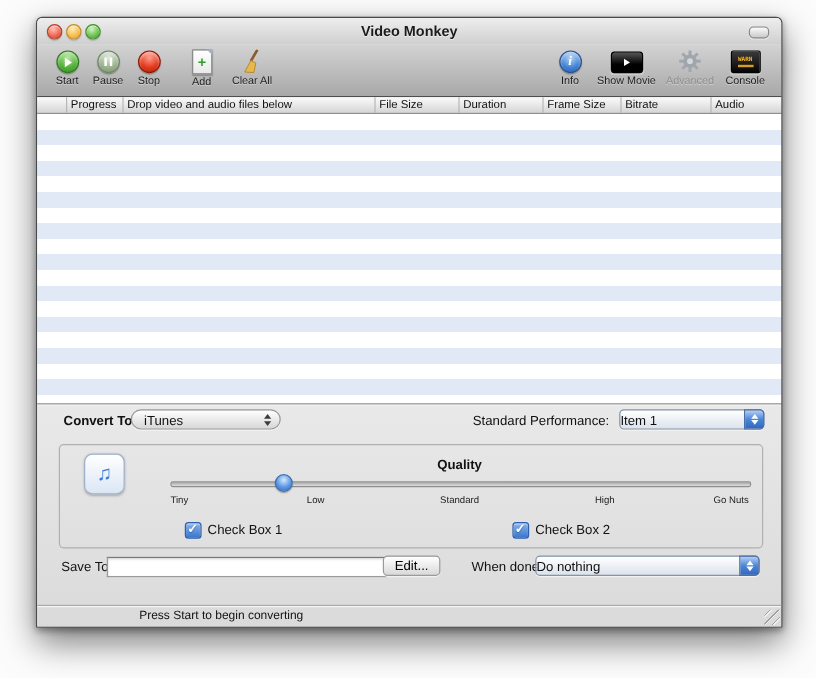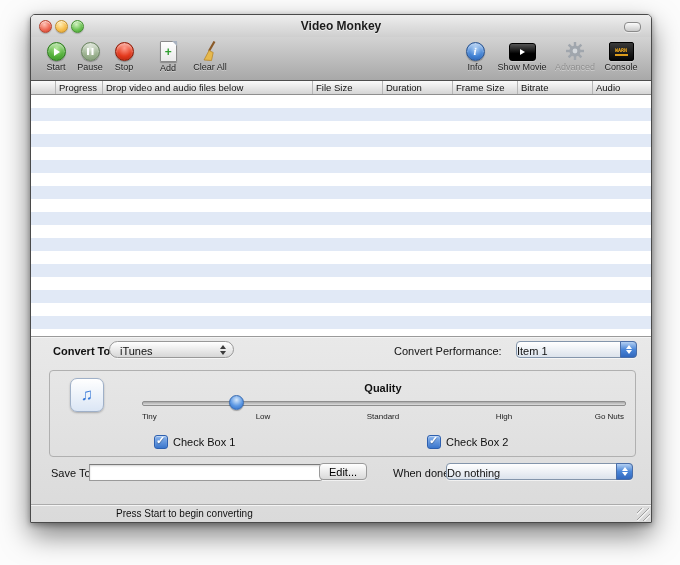--- a/index.html
+++ b/index.html
@@ -222,21 +222,21 @@
   <div class="bottom">
 
     <span class="lbl bold" style="left:22px;top:8px;">Convert To:</span>
     <div class="popup plain" style="left:78px;top:4px;width:125px;">
       <span class="pval">iTunes</span>
       <span class="arrows">
           <i class="up"></i>
           <i class="dn"></i>
         </span>
     </div>
-    <span class="lbl" style="left:363px;top:8px;">Convert Performance:</span>
+    <span class="lbl" style="left:363px;top:8px;">Standard Performance:</span>
     <div class="popup aqua" style="left:485px;top:4px;width:121px;">
       <span class="pval">Item 1</span>
       <span class="cap">
           <i class="upw"></i>
           <i class="dnw"></i>
         </span>
     </div>
 
     <div class="qbox">
       <div class="devicon">

